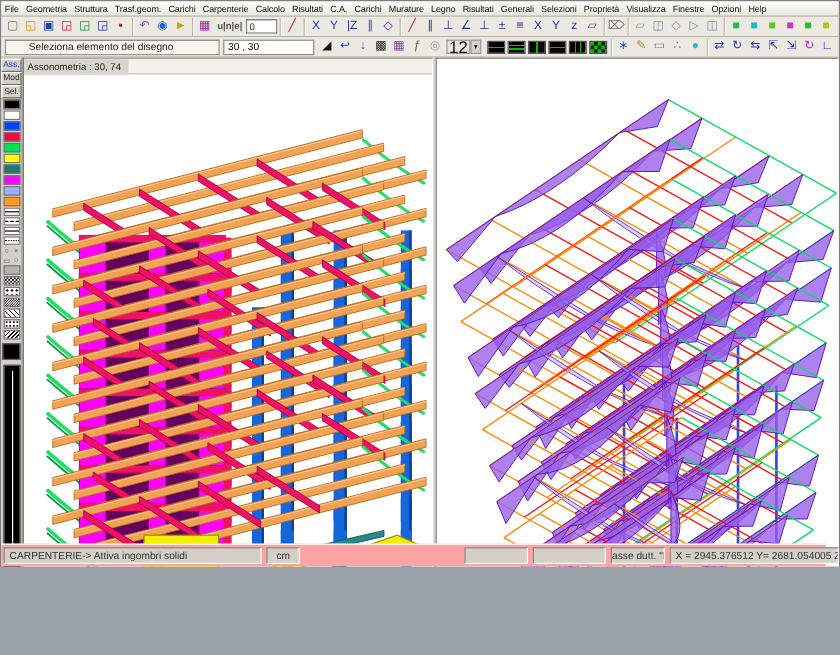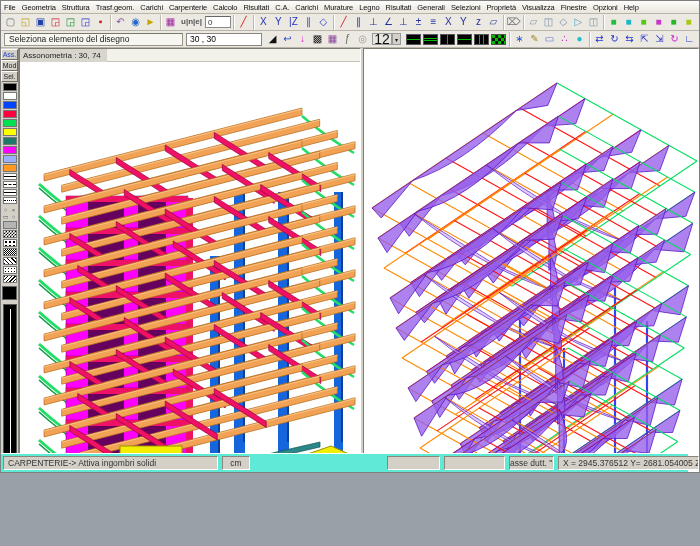--- a/index.html
+++ b/index.html
@@ -18,21 +18,21 @@
            border-bottom:1px solid #b9b5ab;overflow:hidden;white-space:nowrap;}
   .tgroup{display:flex;align-items:center;padding:0 2px;height:15px;
           border-right:1px solid #bdb9af;box-shadow:1px 0 0 #fff;}
   .ticon{display:inline-flex;align-items:center;justify-content:center;
          width:15px;height:14px;font-size:10px;line-height:1;cursor:default;border:1px solid transparent;}
   .ticon.wide{width:auto;padding:0 2px;font-size:8px;font-weight:bold;}
   .tfield{height:12px;background:#fff;border:1px solid #888;border-top-color:#666;
           font-size:8px;display:inline-flex;align-items:center;padding:0 2px;color:#333;}
   .prompt-field{width:216px;height:13px;background:#f7f6f1;border:1px solid #9a968c;
                 border-top-color:#7a766c;font-size:8.5px;display:flex;align-items:center;
-                padding:0 4px;margin:0 3px;color:#222;}
+                padding:0 19px;margin:0 3px;color:#222;}
   .coord-input{width:76px;height:13px;background:#fff;border:1px solid #8a867c;
                font-size:8.5px;padding:0 3px;margin-right:3px;font-family:"Liberation Sans",sans-serif;}
   .zoombox{display:inline-flex;align-items:center;margin:0 2px;}
   .zoombox .zval{width:20px;height:12px;background:#e8e6e0;border:1px solid #999;
                  font-size:14px;display:inline-flex;align-items:center;justify-content:center;}
   .zoombox .zdrop{width:9px;height:12px;border:1px solid #999;background:#d4d0c8;
                   font-size:6px;display:inline-flex;align-items:center;justify-content:center;}
   .wl{width:15px;height:11px;background:#000;border:1px solid #555;display:inline-block;margin:0 1px;}
   .wl.v1{background:linear-gradient(#000 42%,#0b0 42% 58%,#000 58%);}
   .wl.v2{background:linear-gradient(#000 30%,#0b0 30% 40%,#000 40% 60%,#0b0 60% 70%,#000 70%);}
@@ -74,21 +74,21 @@
   .viewport{position:relative;background:#fff;border:1px solid;border-color:#7f7b71 #fff #fff #7f7b71;}
   .viewport.left{width:343px;}
   .viewport.right{width:337px;}
   .vdivider{width:2px;background:#d4d0c8;}
   .vheader{height:13px;background:#f2f1ea;border-bottom:1px solid #c7c3b9;
            display:flex;align-items:center;font-size:8px;color:#222;}
   .vheader .vlabel{padding:0 6px 0 3px;background:#d8d5cc;height:13px;display:flex;align-items:center;}
   .vheader .vlabel.active{background:#00ffff;}
   .vcanvas{position:absolute;left:0;top:13px;right:0;bottom:0;overflow:hidden;}
   
-  .statusbar{position:absolute;left:0;right:11px;bottom:0;height:19px;background:#5eead4;
+  .statusbar{position:absolute;left:0;right:11px;bottom:0;height:19px;background:#fca5a5;
              border-top:1px solid #fff;font-size:8.5px;color:#333;}
   .seg{position:absolute;top:2px;height:14px;border:1px solid;border-color:#8a867c #fff #fff #8a867c;
        background:#d4d0c8;display:flex;align-items:center;padding:0 4px;overflow:hidden;white-space:nowrap;}
   .seg.center{justify-content:center;}
 </style>
 </head>
 <body>
 
 <div class="app">
 

